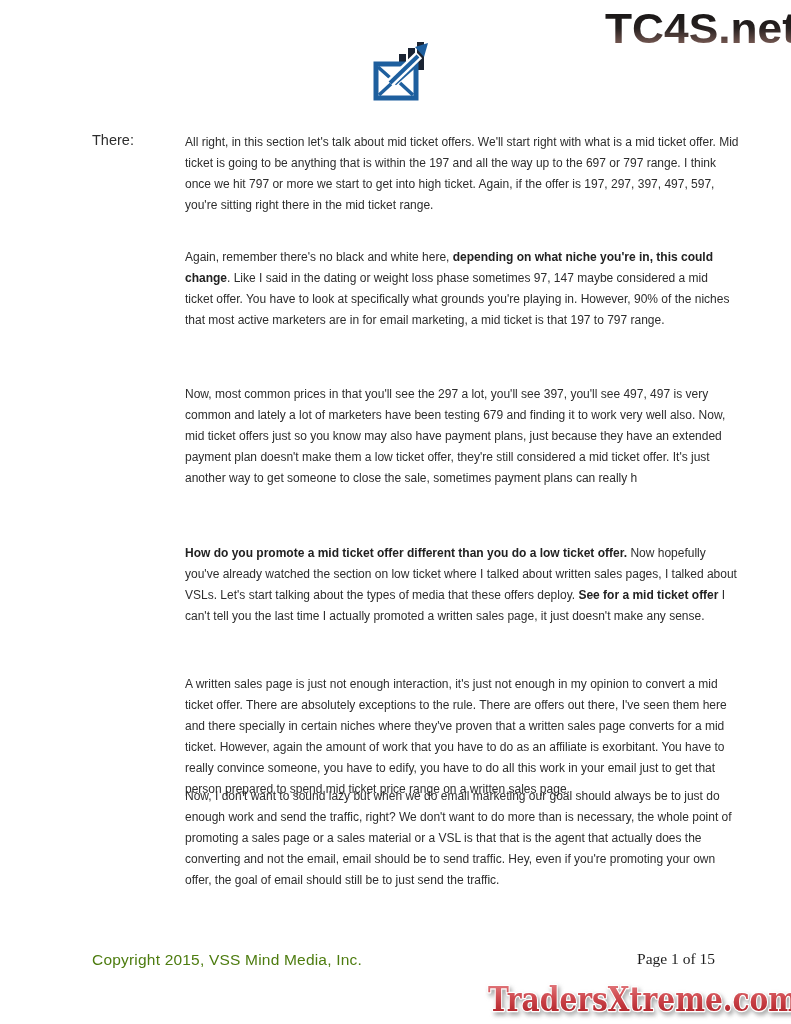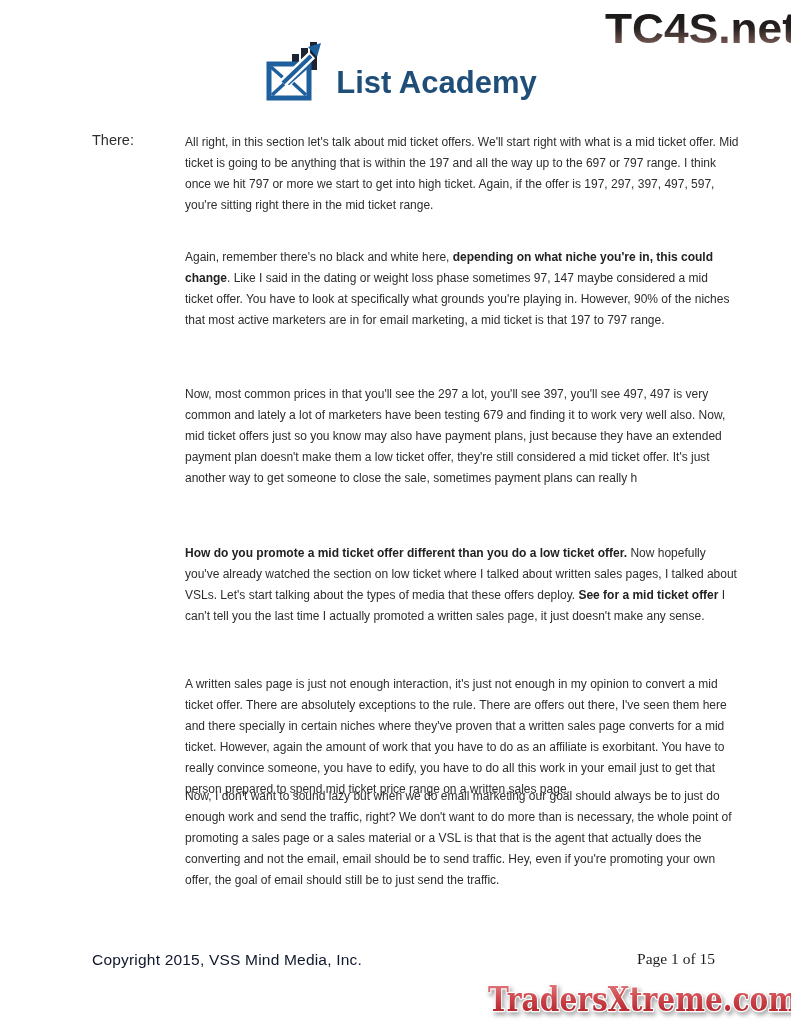--- a/index.html
+++ b/index.html
@@ -36,21 +36,21 @@
   .p5 { top:674px; }
   .p6 { top:786px; }
   
   .dlsub-wm {
     position:absolute; left:236px; top:486px;
     filter:drop-shadow(2px 3px 2px rgba(70,70,70,0.55));
   }
   
   .copyright {
     position:absolute; left:92px; top:951px;
-    font-size:15.5px; color:#0f172a; letter-spacing:0.2px;
+    font-size:15.5px; color:#4d7c0f; letter-spacing:0.2px;
   }
   .page-number {
     position:absolute; right:88px; top:950px;
     font-family:"Liberation Serif", serif; font-size:15.5px; color:#1d1d1d;
   }
   
   .traders-wm {
     position:absolute; right:2px; top:975px;
     filter:drop-shadow(2px 3px 2px rgba(120,120,120,0.65));
   }
@@ -80,21 +80,20 @@
         <rect x="35" y="8" width="7" height="22" fill="#1b2433"></rect>
         <rect x="44" y="2" width="7" height="28" fill="#1b2433"></rect>
         <rect x="3" y="24" width="40" height="34" fill="#ffffff" stroke="#1e5f9e" stroke-width="5"></rect>
         <path d="M5 27 L23 43 L41 27" fill="none" stroke="#1e5f9e" stroke-width="3.5"></path>
         <path d="M6 55 L19 43 M40 55 L27 43" fill="none" stroke="#1e5f9e" stroke-width="3.5"></path>
         <path d="M17 43 L46 15" fill="none" stroke="#ffffff" stroke-width="9"></path>
         <path d="M17 43 L45 16" fill="none" stroke="#1e5f9e" stroke-width="4"></path>
         <polygon points="42,7 55,3 51,17" fill="#1e5f9e"></polygon>
       </svg>
     </span>
-    <span class="la-text">List Academy</span>
   </div>
 
   <div class="speaker">There:</div>
 
   <p class="para p1"><span>All right, in this section let's talk about mid ticket offers. We'll start right with what is a mid ticket offer. Mid ticket is going to be anything that is within the 197 and all the way up to the 697 or 797 range. I think once we hit 797 or more we start to get into high ticket. Again, if the offer is 197, 297, 397, 497, 597, you're sitting right there in the mid ticket range.</span></p>
 
   <p class="para p2"><span>Again, remember there's no black and white here, </span><strong>depending on what niche you're in, this could change</strong><span>. Like I said in the dating or weight loss phase sometimes 97, 147 maybe considered a mid ticket offer. You have to look at specifically what grounds you're playing in. However, 90% of the niches that most active marketers are in for email marketing, a mid ticket is that 197 to 797 range.</span></p>
 
   <p class="para p3"><span>Now, most common prices in that you'll see the 297 a lot, you'll see 397, you'll see 497, 497 is very common and lately a lot of marketers have been testing 679 and finding it to work very well also. Now, mid ticket offers just so you know may also have payment plans, just because they have an extended payment plan doesn't make them a low ticket offer, they're still considered a mid ticket offer. It's just another way to get someone to close the sale, sometimes payment plans can really h</span></p>
 

